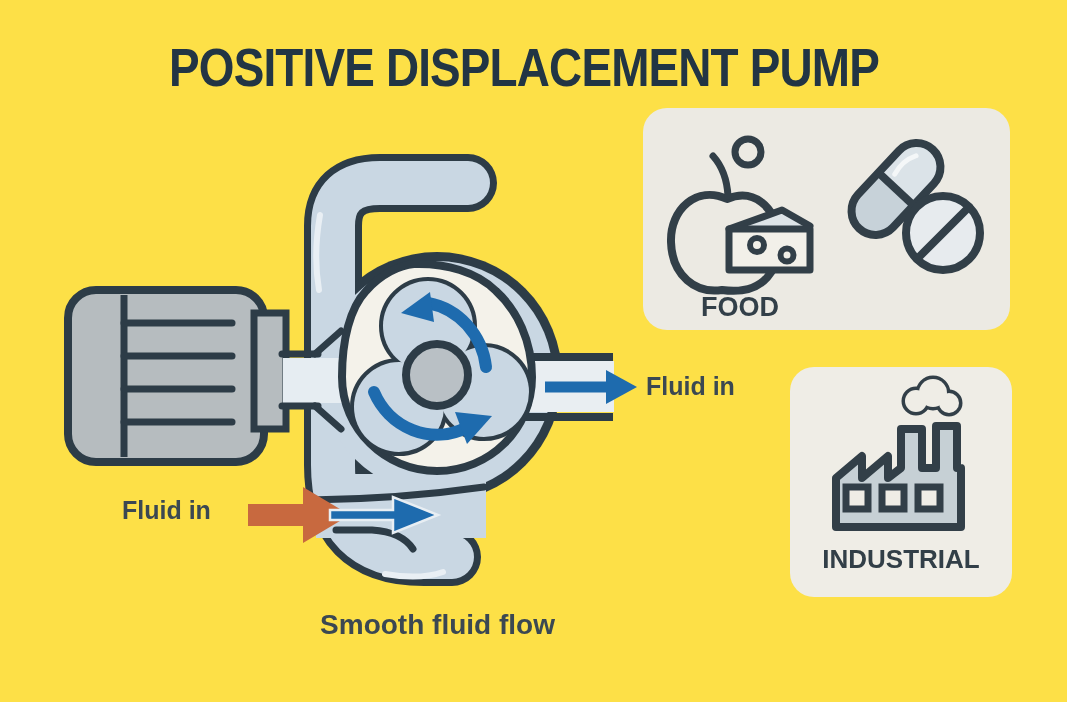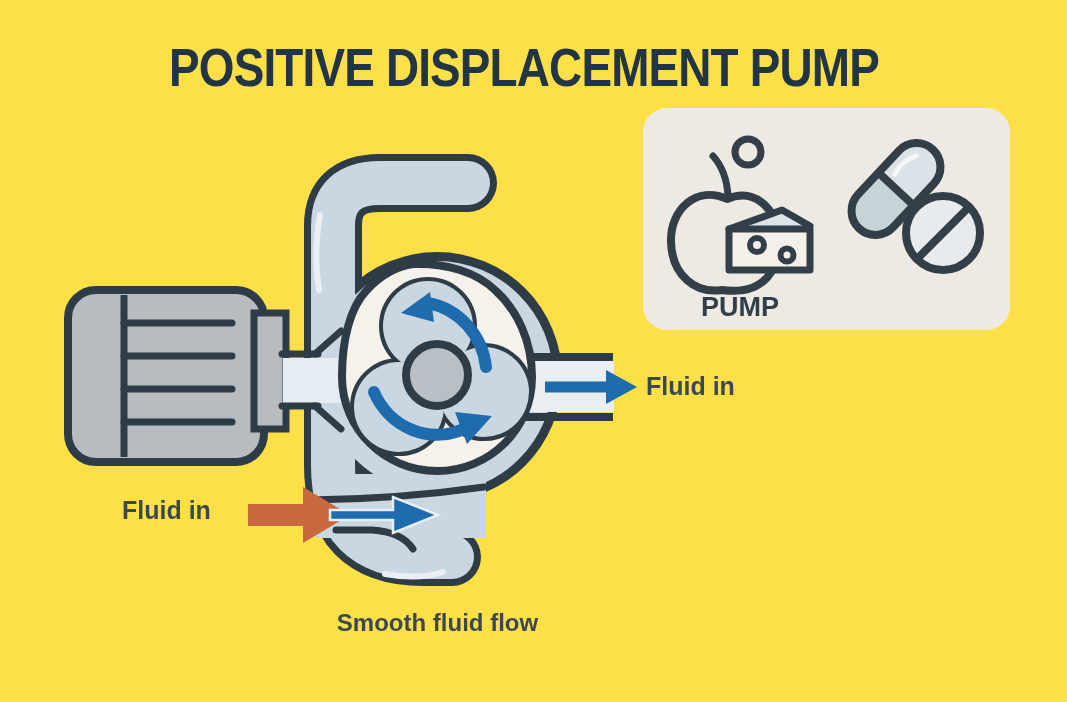--- a/index.html
+++ b/index.html
@@ -14,21 +14,21 @@
     left:0; top:36px; width:1048px; text-align:center;
     font-size:54px; font-weight:700; letter-spacing:-1px;
     color:#223544; transform:scaleX(.85); transform-origin:50% 50%;
     white-space:nowrap;
   }
   .flow-label{
     font-size:25px; font-weight:700; color:#3b4852; white-space:nowrap;
   }
   .caption{
     left:255px; top:609px; width:365px; text-align:center;
-    font-size:24px; font-weight:700; color:#3b4852; white-space:nowrap;
+    font-size:28px; font-weight:700; color:#3b4852; white-space:nowrap;
   }
   .card{
     position:absolute; border-radius:24px;
   }
   #card-food-pharma{ left:643px; top:108px; width:367px; height:222px; background:#eceae3;}
   #card-industrial{ left:790px; top:367px; width:222px; height:230px; background:#efede6;}
   .card svg{position:absolute; left:0; top:0;}
   .card-label{
     position:absolute; text-align:center; font-weight:700; color:#323f48; white-space:nowrap;
   }
@@ -163,17 +163,47 @@
         <rect x="-54" y="-24" width="108" height="48" rx="24" fill="none" stroke="#323f48" stroke-width="8"></rect>
         <line x1="0" y1="-24" x2="0" y2="24" stroke="#323f48" stroke-width="8"></line>
         <path d="M 10,-11 Q 25,-15 38,-8" fill="none" stroke="#f4f7f8" stroke-width="5" stroke-linecap="round"></path>
       </g>
 
       <g>
         <circle cx="943" cy="233" r="37" fill="#e7ebee" stroke="#323f48" stroke-width="8"></circle>
         <line x1="917" y1="259" x2="969" y2="207" stroke="#323f48" stroke-width="8" stroke-linecap="round"></line>
       </g>
     </svg>
-    <div class="card-label" id="label-food">PUMP</div>
+    <div class="card-label" id="label-food">FOOD</div>
   </div>
 
+  <div class="card" id="card-industrial">
+    <svg width="222" height="230" viewBox="790 367 222 230">
+      <g>
+
+        <g>
+          <g fill="#efede6" stroke="#323f48" stroke-width="7">
+            <circle cx="916" cy="401" r="11"></circle>
+            <circle cx="933" cy="393" r="14"></circle>
+            <circle cx="949" cy="403" r="10"></circle>
+          </g>
+          <g fill="#efede6">
+            <circle cx="916" cy="401" r="11"></circle>
+            <circle cx="933" cy="393" r="14"></circle>
+            <circle cx="949" cy="403" r="10"></circle>
+          </g>
+        </g>
+
+        <path d="M 836,527 L 836,478 L 862,456 L 862,478 L 888,456 L 888,478
+                 L 901,468 L 901,429 L 922,429 L 922,468 L 936,468 L 936,426
+                 L 957,426 L 957,468 L 961,468 L 961,527 Z" fill="#c6d0d5" stroke="#323f48" stroke-width="8" stroke-linejoin="round"></path>
+
+        <g fill="#efede6" stroke="#323f48" stroke-width="7">
+          <rect x="846" y="487" width="22" height="22"></rect>
+          <rect x="882" y="487" width="22" height="22"></rect>
+          <rect x="918" y="487" width="22" height="22"></rect>
+        </g>
+      </g>
+    </svg>
+    <div class="card-label" id="label-industrial">INDUSTRIAL</div>
+  </div>
 
 </div>
 
 </body></html>

